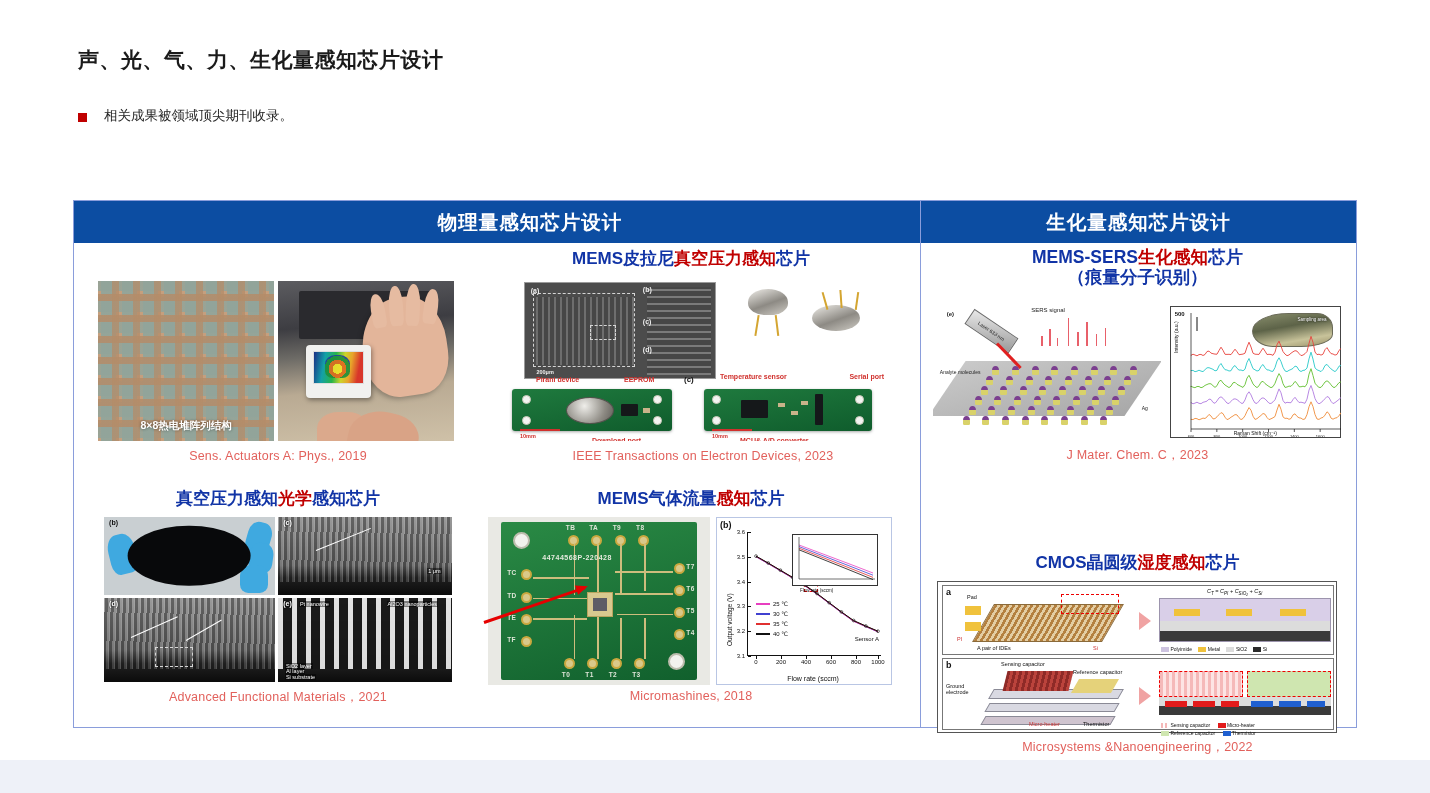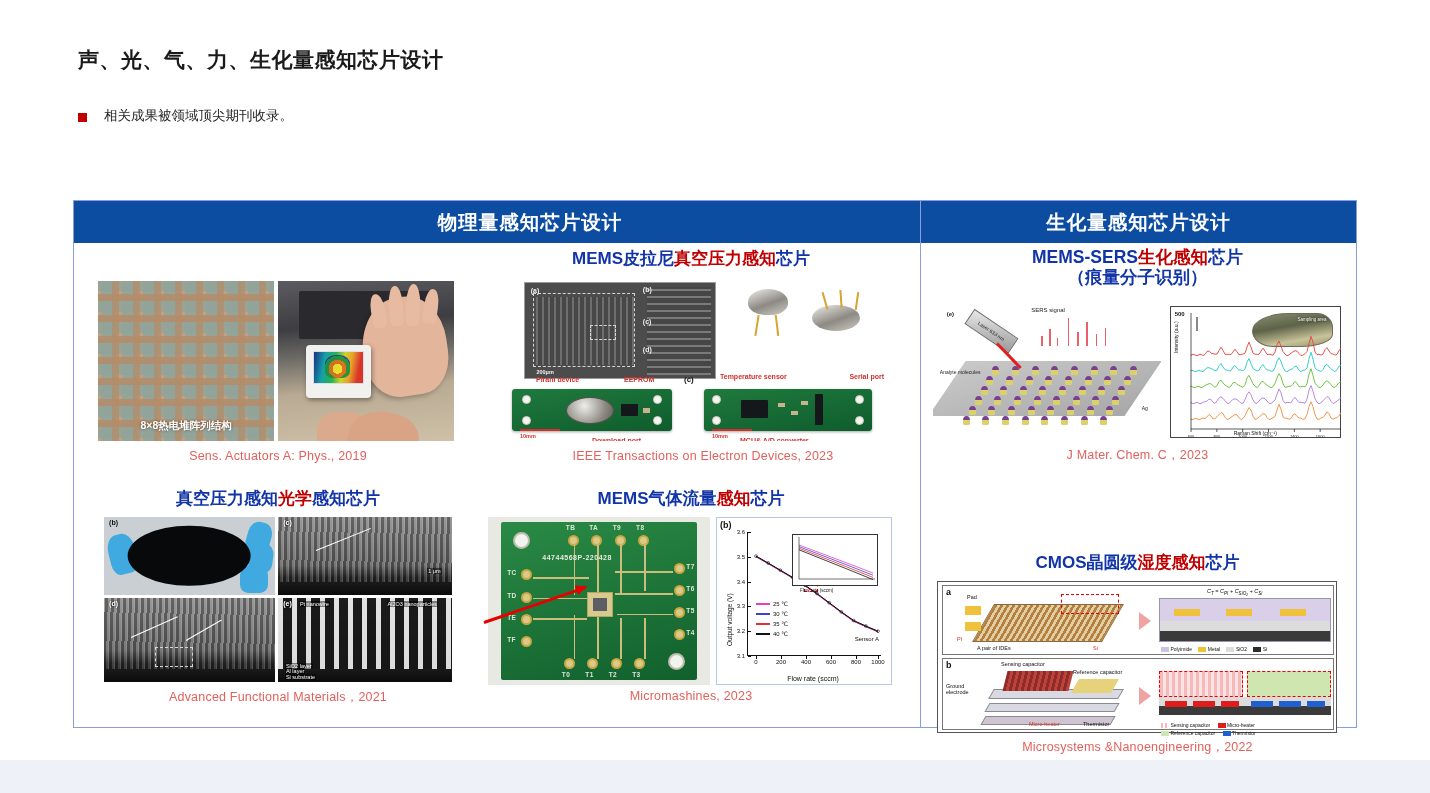--- a/index.html
+++ b/index.html
@@ -508,21 +508,21 @@
             <div class="legend-row" style="left:8px; top:88px;">
               <span class="legend-swatch" style="background:#e03030;"></span><span>35 ℃</span>
             </div>
             <div class="legend-row" style="left:8px; top:98px;">
               <span class="legend-swatch" style="background:#111;"></span><span>40 ℃</span>
             </div>
             <div class="legend-row" style="right:2px; top:104px;">Sensor A</div>
           </div>
         </div>
 
-        <div class="cell-caption" style="position:absolute; left:0; top:200px; width:418px;">Micromashines, 2023</div>
+        <div class="cell-caption" style="position:absolute; left:0; top:200px; width:418px;">Micromashines, 2018</div>
       </div>
 
     </div>
   </div>
 
   <div class="panel panel-right">
     <div class="panel-header">生化量感知芯片设计</div>
     <div class="panel-body" style="height:484px">
 
       <div class="cell" style="left:6px; top:4px; width:421px; height:260px;">

